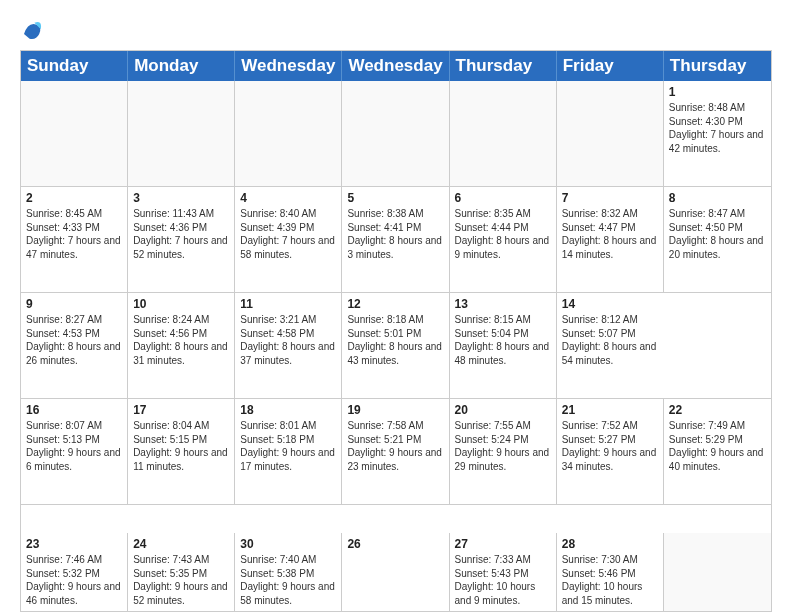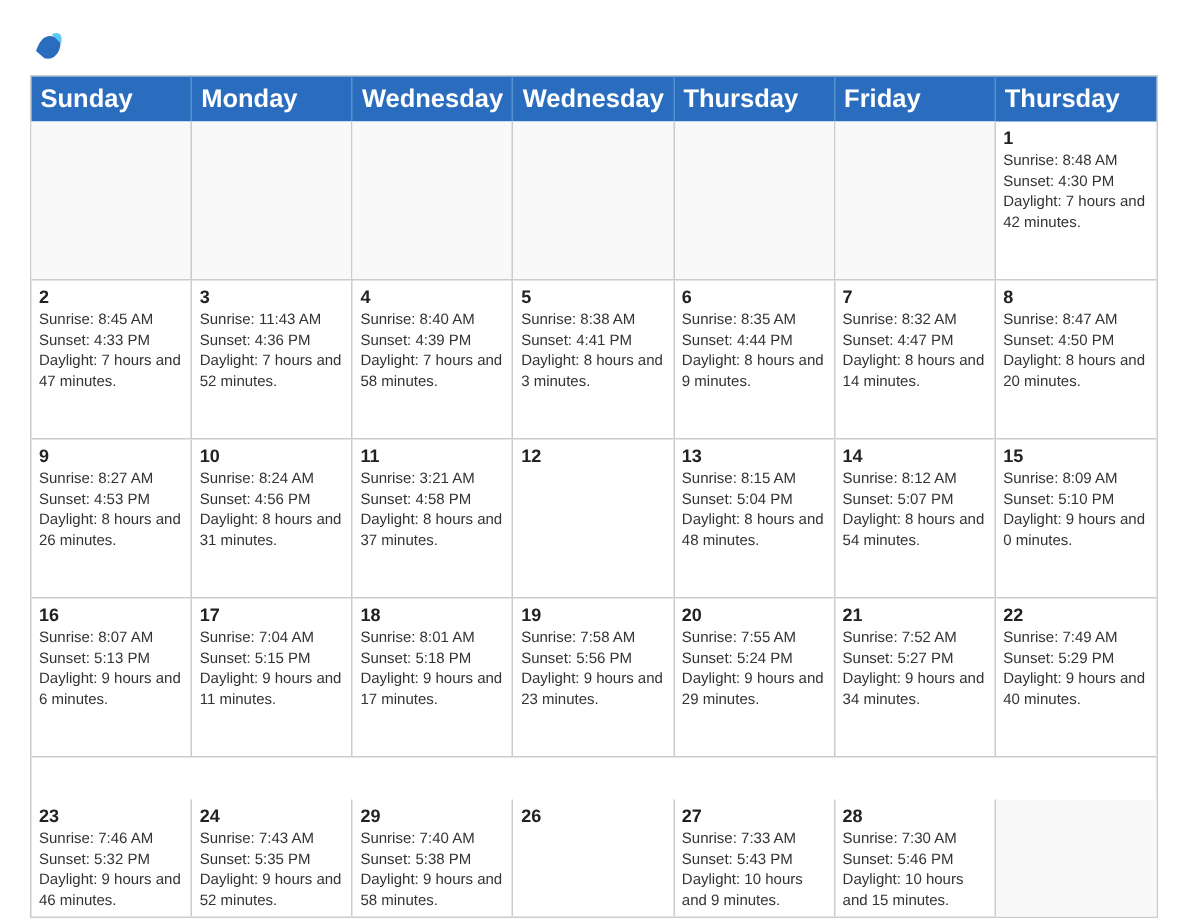--- a/index.html
+++ b/index.html
@@ -222,69 +222,66 @@
           </div>
           <div class="cal-cell">
             <div class="day-num">11</div>
             <div class="day-info">Sunrise: 3:21 AM
 Sunset: 4:58 PM
 Daylight: 8 hours
 and 37 minutes.</div>
           </div>
           <div class="cal-cell">
             <div class="day-num">12</div>
+            <div class="day-info">Sunrise: 8:18 AM
+Sunset: 5:01 PM
+Daylight: 8 hours
+and 43 minutes.</div>
           </div>
           <div class="cal-cell">
             <div class="day-num">13</div>
             <div class="day-info">Sunrise: 8:15 AM
 Sunset: 5:04 PM
 Daylight: 8 hours
 and 48 minutes.</div>
           </div>
           <div class="cal-cell">
             <div class="day-num">14</div>
             <div class="day-info">Sunrise: 8:12 AM
 Sunset: 5:07 PM
 Daylight: 8 hours
 and 54 minutes.</div>
           </div>
-          <div class="cal-cell">
-            <div class="day-num">15</div>
-            <div class="day-info">Sunrise: 8:09 AM
-Sunset: 5:10 PM
-Daylight: 9 hours
-and 0 minutes.</div>
-          </div>
         </div>
         <div class="cal-week">
           <div class="cal-cell">
             <div class="day-num">16</div>
             <div class="day-info">Sunrise: 8:07 AM
 Sunset: 5:13 PM
 Daylight: 9 hours
 and 6 minutes.</div>
           </div>
           <div class="cal-cell">
             <div class="day-num">17</div>
-            <div class="day-info">Sunrise: 7:04 AM
+            <div class="day-info">Sunrise: 8:04 AM
 Sunset: 5:15 PM
 Daylight: 9 hours
 and 11 minutes.</div>
           </div>
           <div class="cal-cell">
             <div class="day-num">18</div>
             <div class="day-info">Sunrise: 8:01 AM
 Sunset: 5:18 PM
 Daylight: 9 hours
 and 17 minutes.</div>
           </div>
           <div class="cal-cell">
             <div class="day-num">19</div>
             <div class="day-info">Sunrise: 7:58 AM
-Sunset: 5:56 PM
+Sunset: 5:21 PM
 Daylight: 9 hours
 and 23 minutes.</div>
           </div>
           <div class="cal-cell">
             <div class="day-num">20</div>
             <div class="day-info">Sunrise: 7:55 AM
 Sunset: 5:24 PM
 Daylight: 9 hours
 and 29 minutes.</div>
           </div>
@@ -312,21 +309,21 @@
 and 46 minutes.</div>
           </div>
           <div class="cal-cell">
             <div class="day-num">24</div>
             <div class="day-info">Sunrise: 7:43 AM
 Sunset: 5:35 PM
 Daylight: 9 hours
 and 52 minutes.</div>
           </div>
           <div class="cal-cell">
-            <div class="day-num">29</div>
+            <div class="day-num">30</div>
             <div class="day-info">Sunrise: 7:40 AM
 Sunset: 5:38 PM
 Daylight: 9 hours
 and 58 minutes.</div>
           </div>
           <div class="cal-cell">
             <div class="day-num">26</div>
           </div>
           <div class="cal-cell">
             <div class="day-num">27</div>

